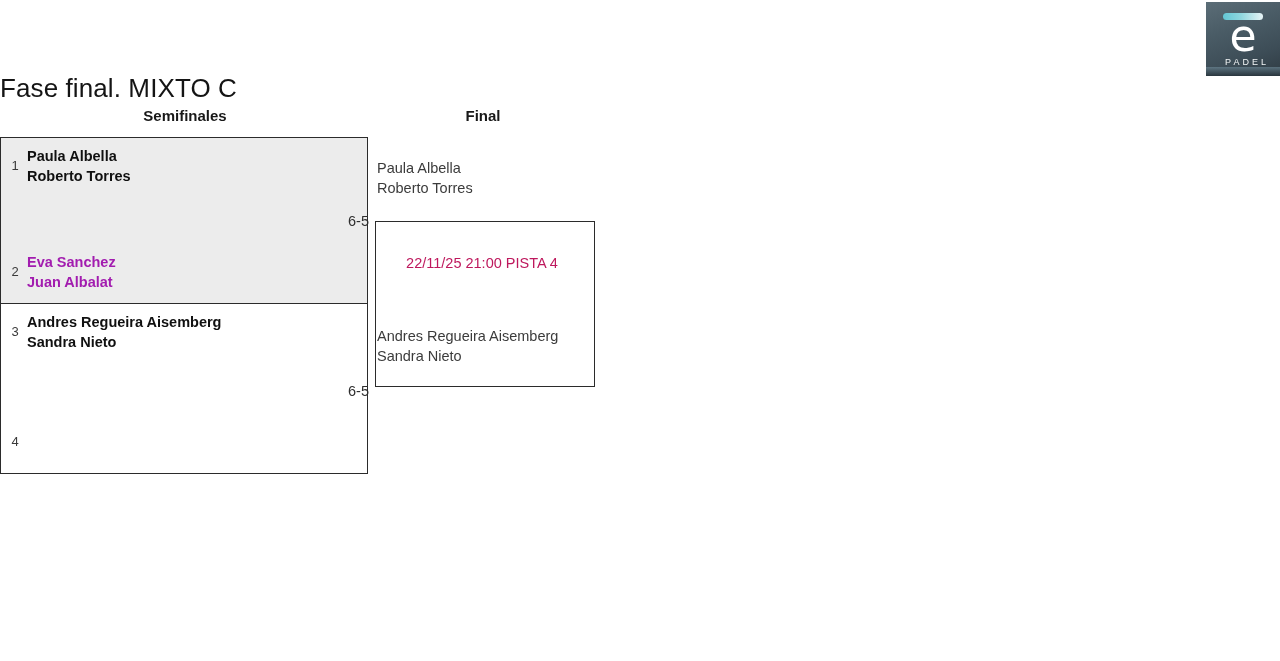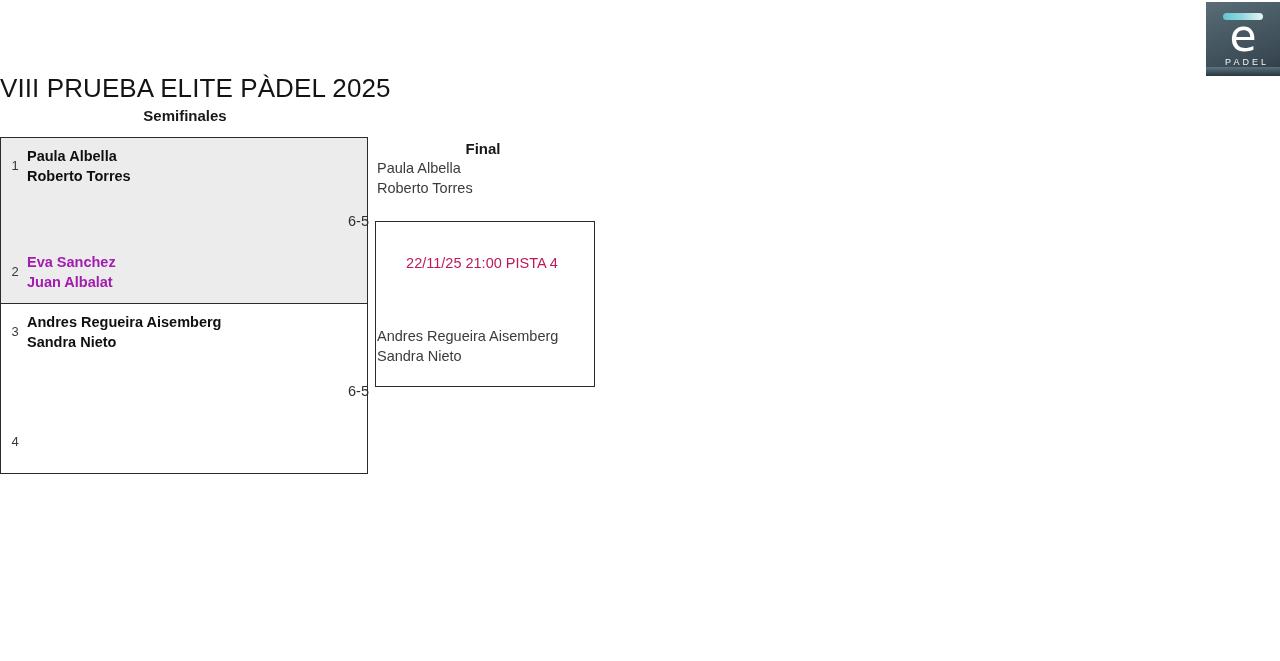--- a/index.html
+++ b/index.html
@@ -84,21 +84,21 @@
   
   .round-header {
     position: absolute;
     font-size: 15px;
     line-height: 20px;
     font-weight: 700;
     color: #181818;
     text-align: center;
   }
   #round-semis { left: 0px;   top: 106px; width: 370px; }
-  #round-final { left: 375px; top: 106px; width: 216px; margin-top: 33px; }
+  #round-final { left: 375px; top: 106px; width: 216px; }
 
   
   .sf-box {
     position: absolute;
     left: 0px;
     width: 368px;
     border: 1px solid #2b2b2b;
     box-sizing: border-box;
   }
   #sf-match-1 {
@@ -189,21 +189,20 @@
     font-size: 14.5px;
     line-height: 20px;
     color: #be185d;
     font-weight: 400;
   }
 </style>
 </head>
 <body>
 
 <div class="tournament-title">
-  <span class="title-line">VIII PRUEBA ELITE PÀDEL 2025</span>
   <span class="title-line">Fase final. MIXTO C</span>
 </div>
 
 <div class="logo">
   <div class="logo-bar"></div>
   <div class="logo-e">e</div>
   <div class="logo-word">PADEL</div>
   <div class="logo-sheen"></div>
 </div>
 

